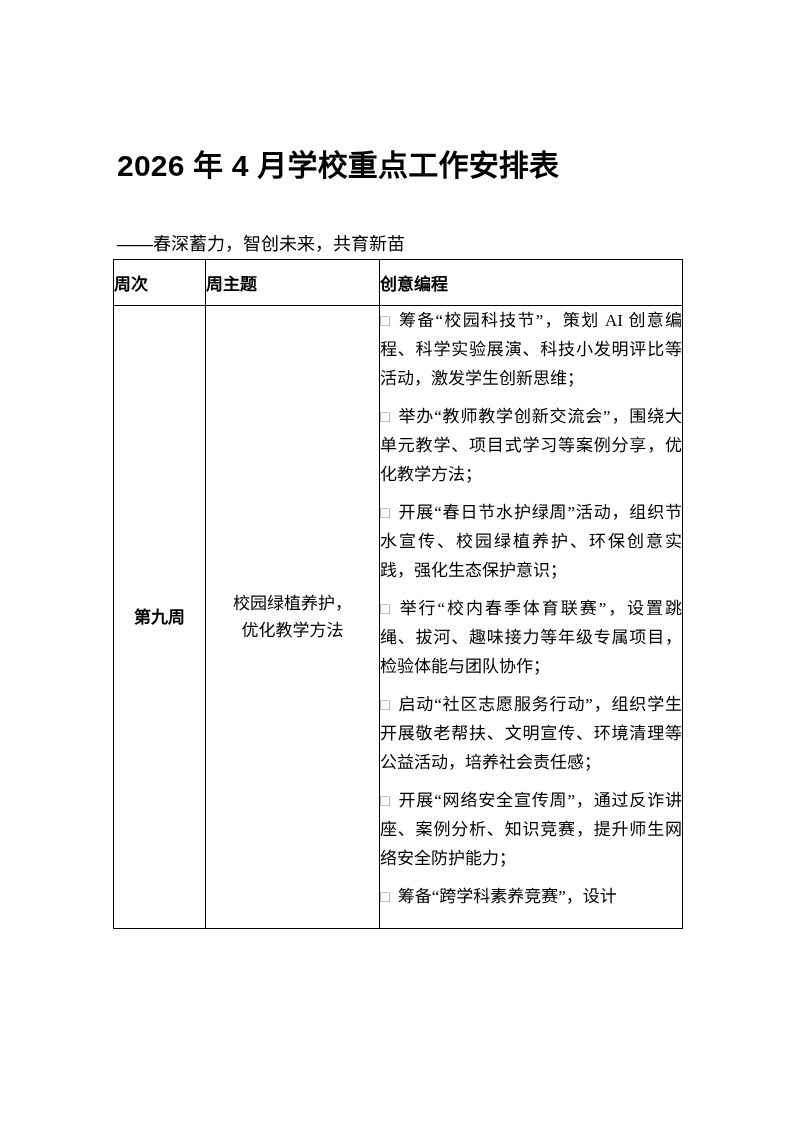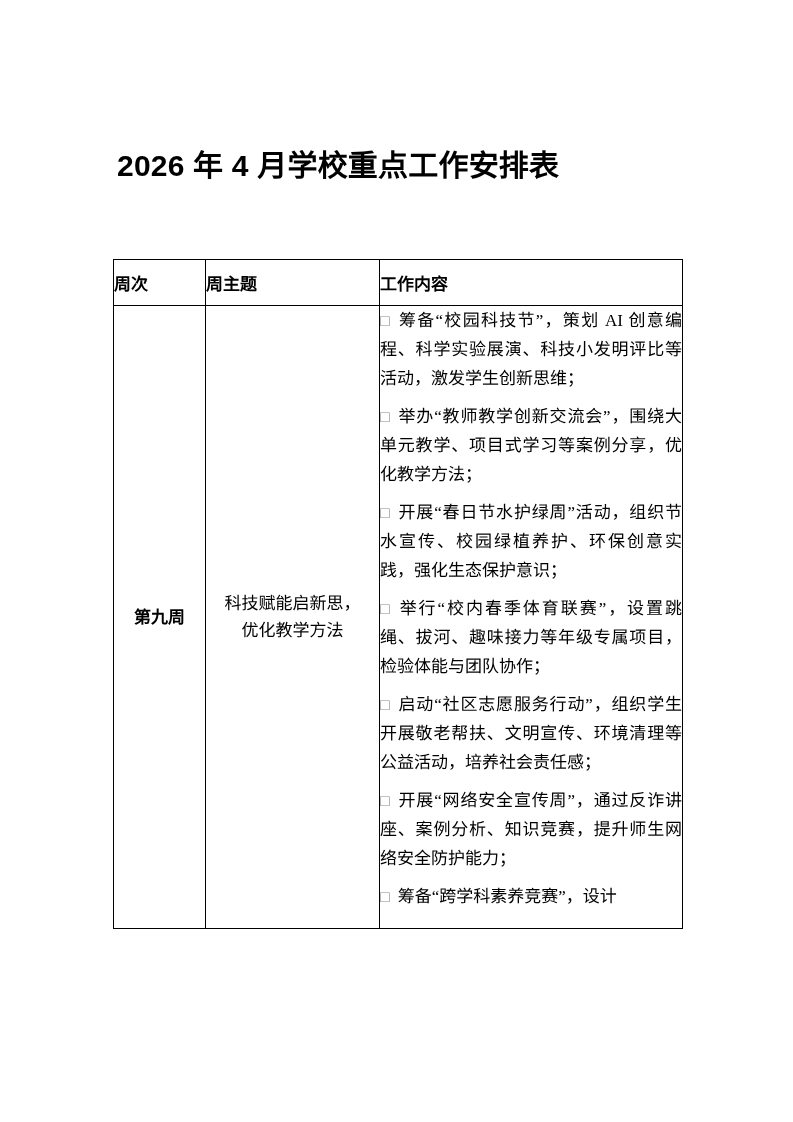--- a/index.html
+++ b/index.html
@@ -114,39 +114,40 @@
     margin-right: 8px;
   }
 </style>
 </head>
 <body>
 
 <div class="page">
 
   <h1 class="doc-title">2026 年 4 月学校重点工作安排表</h1>
 
+  <p class="doc-subtitle">——春深蓄力，智创未来，共育新苗</p>
 
   <table class="work-table">
     <colgroup>
       <col class="col-week">
       <col class="col-theme">
       <col class="col-detail">
     </colgroup>
     <thead>
       <tr>
         <th>周次</th>
         <th>周主题</th>
-        <th>工作内容</th>
+        <th>创意编程</th>
       </tr>
     </thead>
     <tbody>
       <tr>
         <td class="cell-week">第九周</td>
         <td class="cell-theme">
-          <span class="theme-line">科技赋能启新思，</span>
+          <span class="theme-line">校园绿植养护，</span>
           <span class="theme-line">优化教学方法</span>
         </td>
         <td class="cell-detail">
           <span class="task-item">
             <span class="bullet-box">□</span><span>筹备“校园科技节”，策划 AI 创意编程、科学实验展演、科技小发明评比等活动，激发学生创新思维；</span>
           </span>
           <span class="task-item">
             <span class="bullet-box">□</span><span>举办“教师教学创新交流会”，围绕大单元教学、项目式学习等案例分享，优化教学方法；</span>
           </span>
           <span class="task-item">

